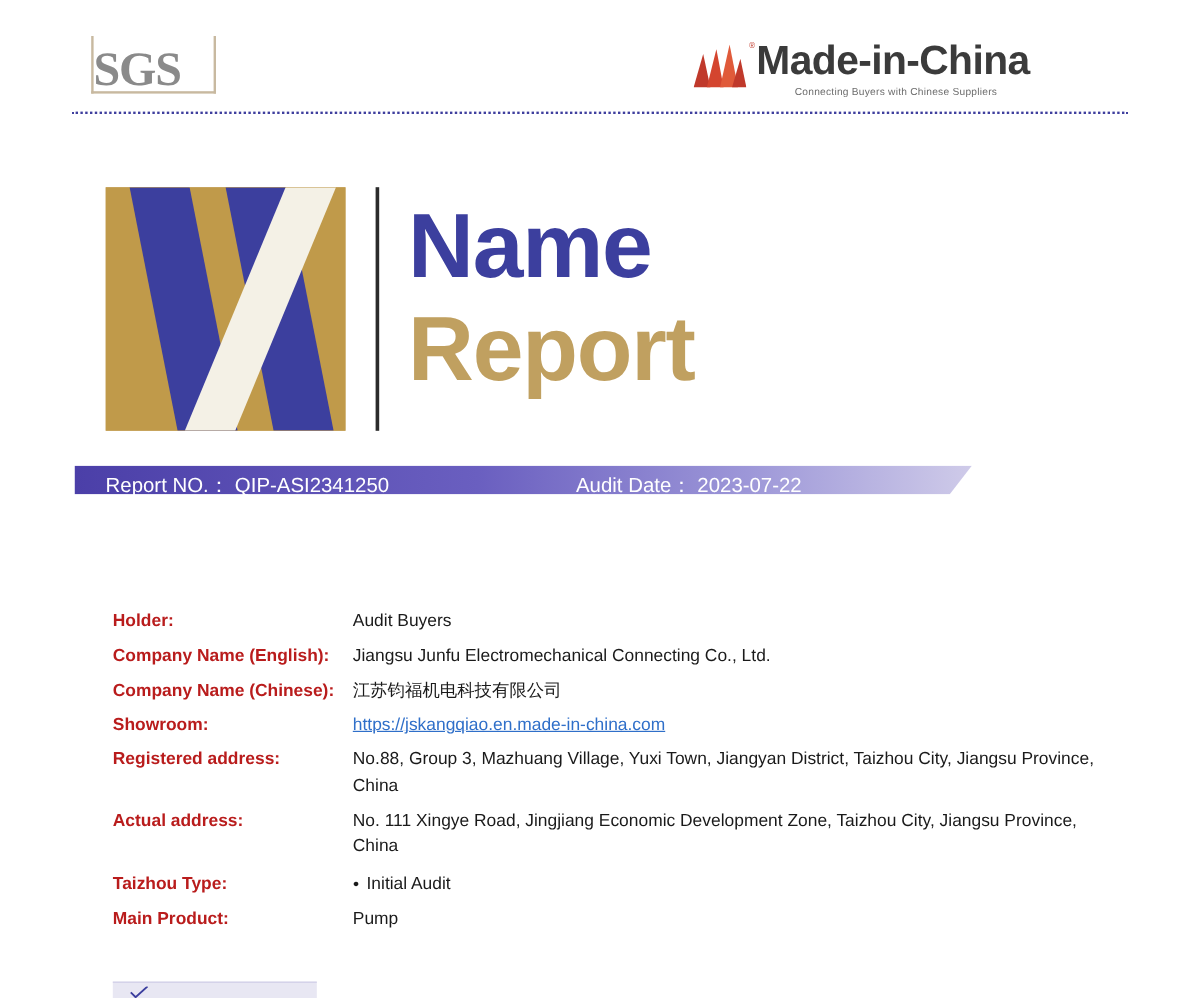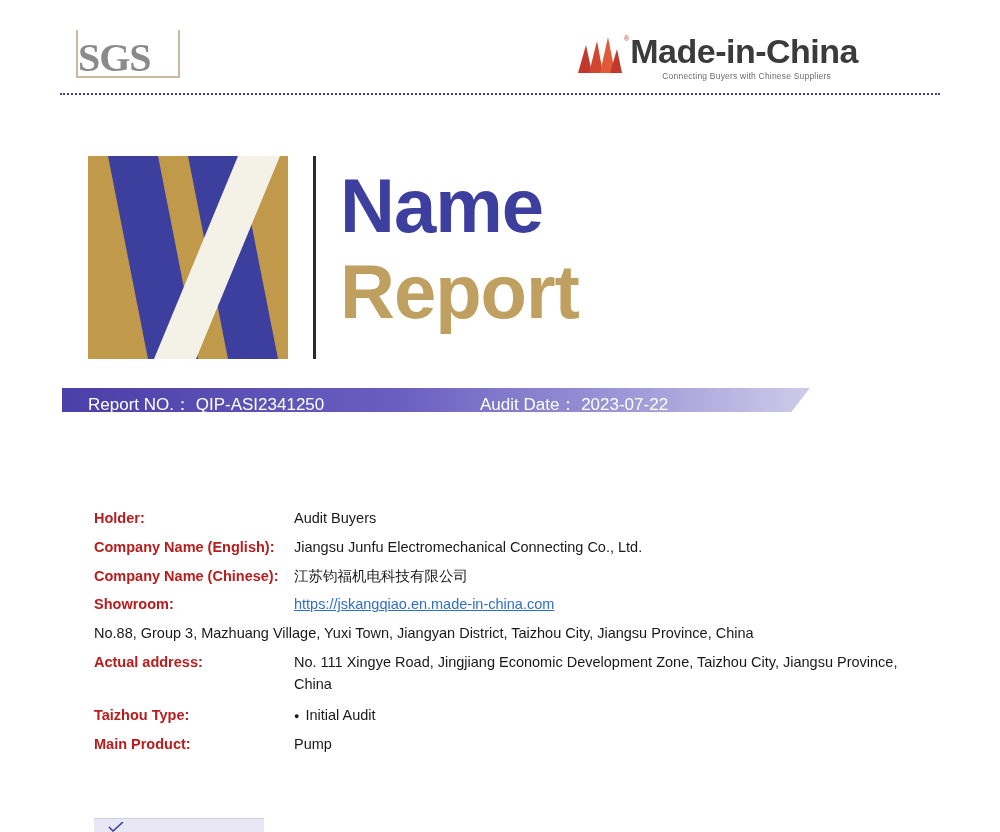--- a/index.html
+++ b/index.html
@@ -311,20 +311,21 @@
       <div class="info-label">Company Name (Chinese):</div>
       <div class="info-value">江苏钧福机电科技有限公司</div>
     </div>
 
     <div class="info-row">
       <div class="info-label">Showroom:</div>
       <a class="info-value link" href="#">https://jskangqiao.en.made-in-china.com</a>
     </div>
 
     <div class="info-row">
+      <div class="info-label">Registered address:</div>
       <div class="info-value">No.88, Group 3, Mazhuang Village, Yuxi Town, Jiangyan District, Taizhou City, Jiangsu Province, China</div>
     </div>
 
     <div class="info-row row-gap">
       <div class="info-label">Actual address:</div>
       <div class="info-value">No. 111 Xingye Road, Jingjiang Economic Development Zone, Taizhou City, Jiangsu Province, China</div>
     </div>
 
     <div class="info-row">
       <div class="info-label">Taizhou Type:</div>

